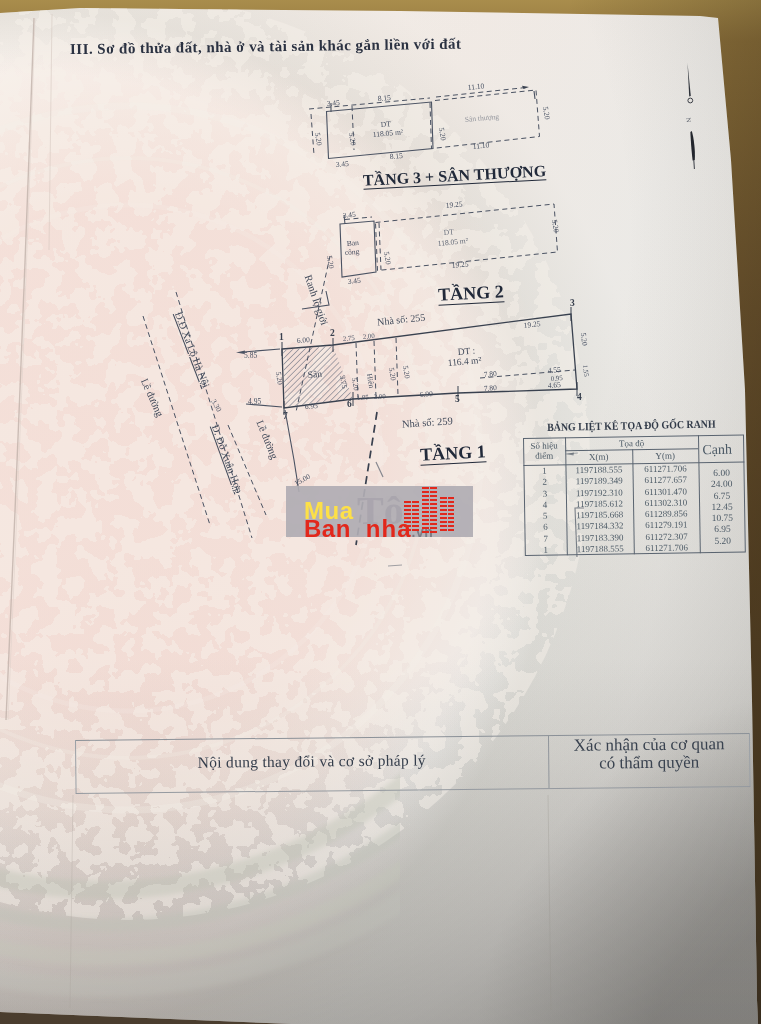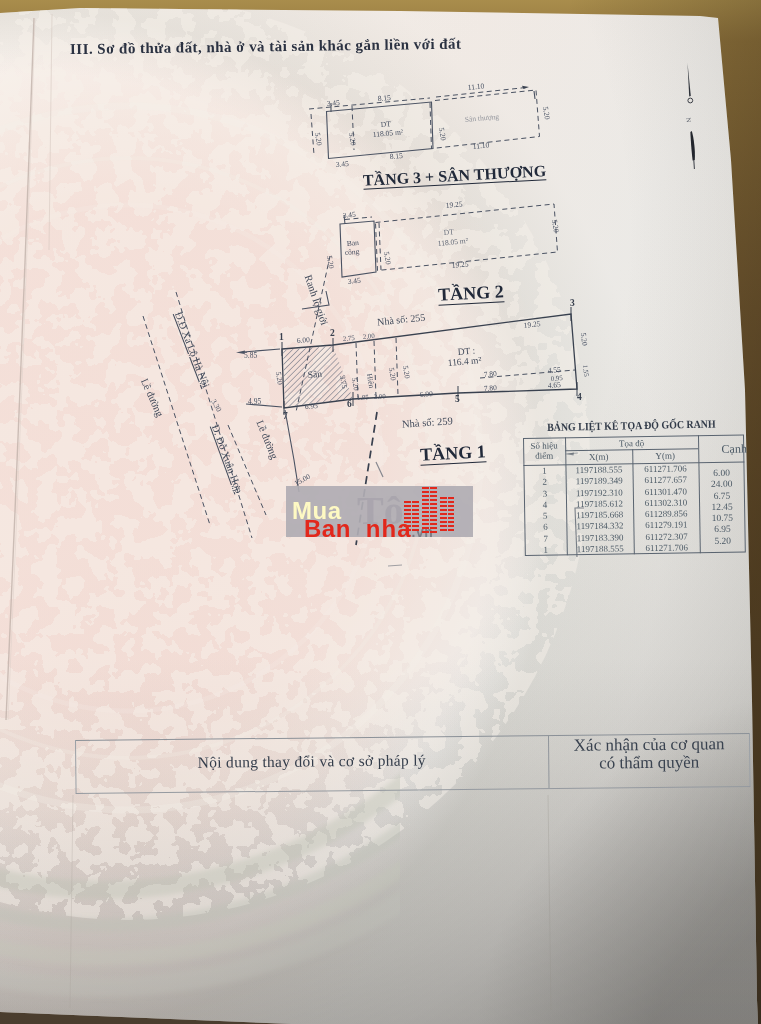--- a/index.html
+++ b/index.html
@@ -252,31 +252,31 @@
     <div class="abs" style="left:109px;top:13px;width:1px;height:105px;background:#5a6470;"></div>
     <div class="abs" style="left:175px;top:0;width:1px;height:118px;background:#5a6470;"></div>
 
     <div class="abs" style="left:42px;top:13px;width:133px;height:1px;background:#5a6470;"></div>
     <div class="abs" style="left:0;top:27px;width:221px;height:1px;background:#5a6470;"></div>
 
     <div class="abs" style="left:0;top:3px;width:42px;text-align:center;">Số hiệu<br>điểm</div>
     <div class="abs" style="left:42px;top:2px;width:133px;text-align:center;">Tọa độ</div>
     <div class="abs" style="left:42px;top:15px;width:67px;text-align:center;">X(m)</div>
     <div class="abs" style="left:109px;top:15px;width:66px;text-align:center;">Y(m)</div>
-    <div class="abs" style="left:188px;top:7px;width:46px;text-align:center;font-size:12px;">Cạnh</div>
+    <div class="abs" style="left:171px;top:7px;width:46px;text-align:center;font-size:14px;">Cạnh</div>
 
     <div class="abs" id="cnum" style="left:0;top:28px;width:42px;text-align:center;line-height:11.3px;">1<br>2<br>3<br>4<br>5<br>6<br>7<br>1</div>
     <div class="abs" style="left:42px;top:28px;width:67px;text-align:center;line-height:11.3px;">1197188.555<br>1197189.349<br>1197192.310<br>1197185.612<br>1197185.668<br>1197184.332<br>1197183.390<br>1197188.555</div>
     <div class="abs" style="left:109px;top:28px;width:66px;text-align:center;line-height:11.3px;">611271.706<br>611277.657<br>611301.470<br>611302.310<br>611289.856<br>611279.191<br>611272.307<br>611271.706</div>
     <div class="abs" style="left:175px;top:33px;width:46px;text-align:center;line-height:11.3px;font-size:9.5px;">6.00<br>24.00<br>6.75<br>12.45<br>10.75<br>6.95<br>5.20</div>
   </div>
 
   <div class="abs" style="left:286px;top:486px;width:187px;height:51px;background:rgba(176,173,179,0.92);"></div>
   <div class="abs" style="left:357px;top:487px;font:bold 40px 'Liberation Serif',serif;color:rgba(140,136,150,0.28);">Tô</div>
-  <div class="abs" style="left:292px;top:497px;font:bold 24px 'Liberation Sans',sans-serif;color:#fef9c3;letter-spacing:0.5px;">Mua</div>
+  <div class="abs" style="left:304px;top:497px;font:bold 24px 'Liberation Sans',sans-serif;color:#fde047;letter-spacing:0.5px;">Mua</div>
   <div class="abs" style="left:304px;top:515px;font:bold 24px 'Liberation Sans',sans-serif;color:#e2271b;letter-spacing:0.5px;">Ban<span style="letter-spacing:1px;margin-left:15px;">nha</span><span style="font-size:14px;color:#7d7d85;">.vn</span></div>
   <svg class="abs" style="left:403px;top:486px;" width="52" height="50" viewBox="0 0 52 50">
     <g fill="#e2271b">
 
       <g>
         <rect x="1" y="15" width="7" height="2"></rect>
           <rect x="9" y="15" width="7" height="2"></rect>
         <rect x="1" y="19" width="7" height="2"></rect>
           <rect x="9" y="19" width="7" height="2"></rect>
         <rect x="1" y="23" width="7" height="2"></rect>

